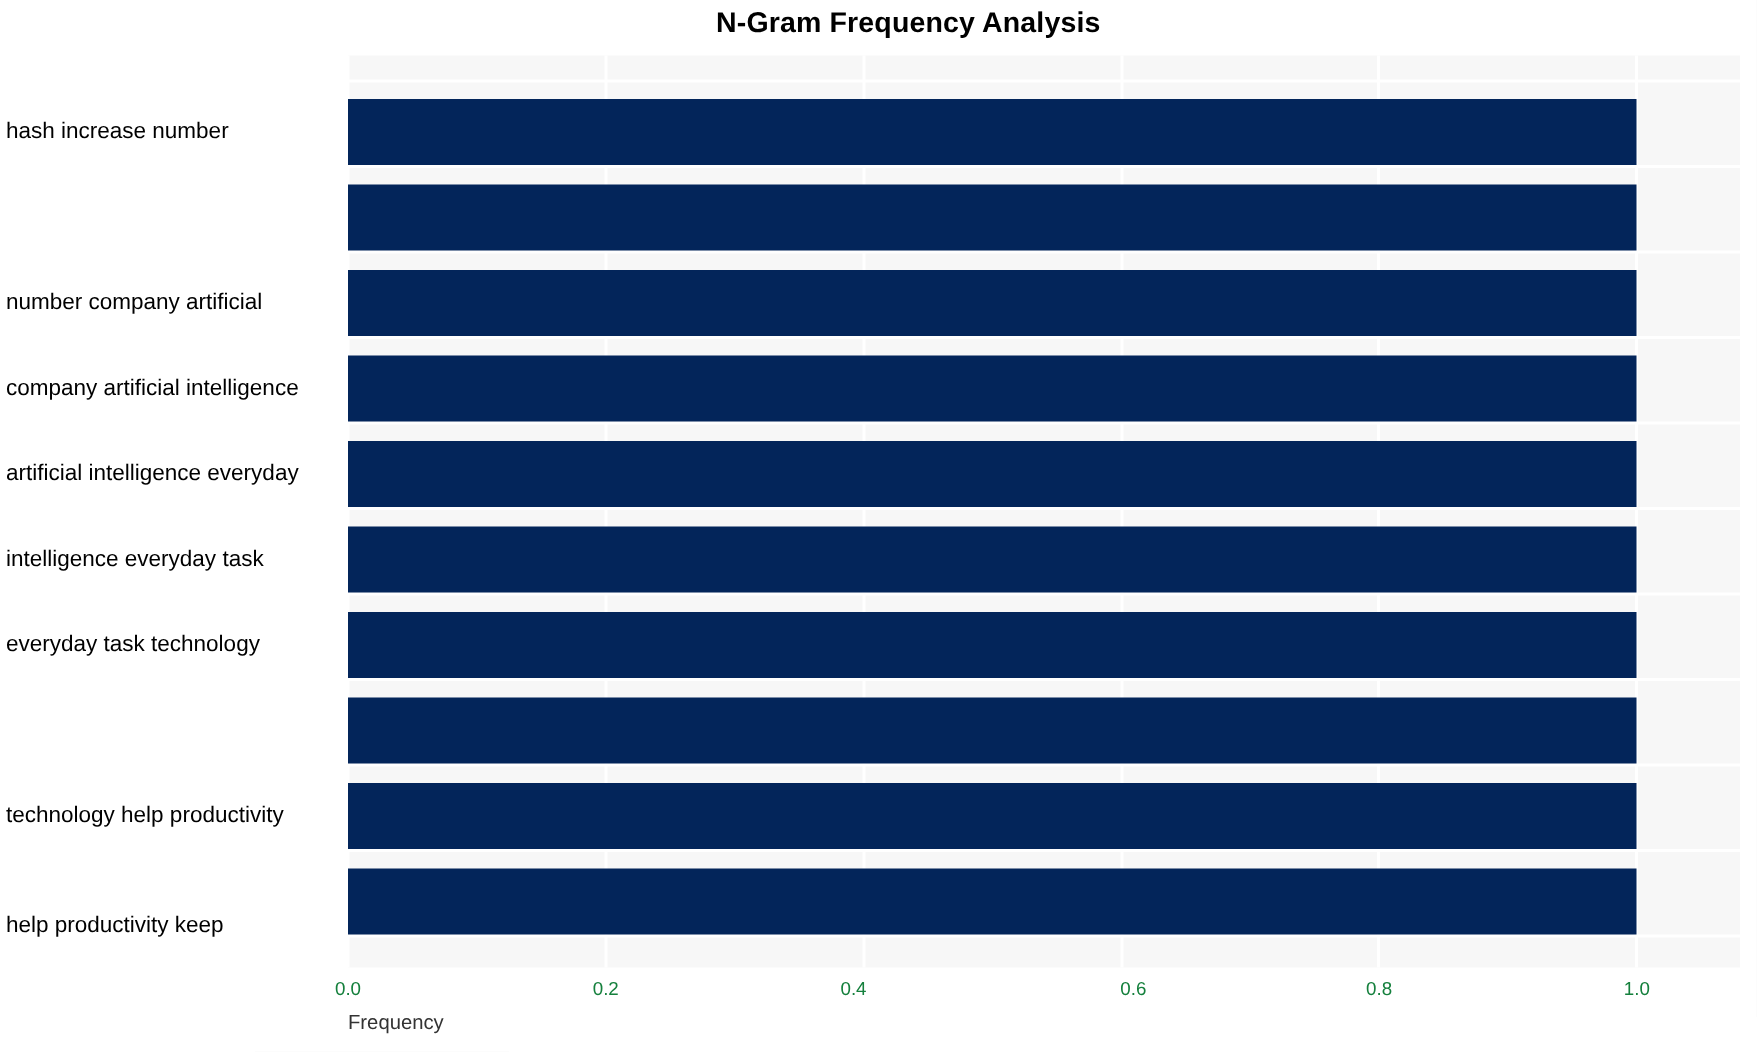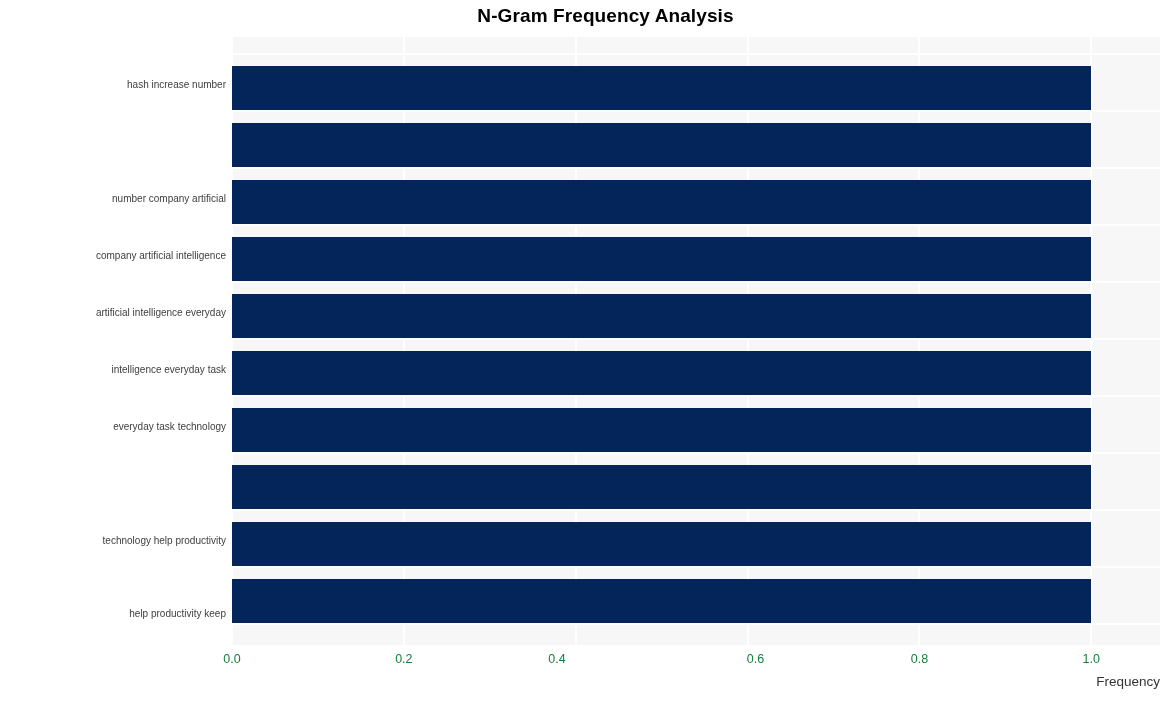--- a/index.html
+++ b/index.html
@@ -68,23 +68,22 @@
     left: 0;
     height: 44px;
     background: #03255a;
   }
 
   
   .ytick {
     position: absolute;
     right: 0;
     width: 222px;
-    text-align: right;
-    font-size: 10px;
-    color: #404040;
+    font-size: 15px;
+    color: #000000;
     white-space: nowrap;
   }
   #y-axis {
     position: absolute;
     left: 0;
     top: 37px;
     width: 226px;
     height: 608px;
   }
 
@@ -102,21 +101,21 @@
     transform: translateX(-50%);
     font-size: 12.5px;
     color: #15803d;
     white-space: nowrap;
   }
   #x-axis-label {
     position: absolute;
     left: 232px;
     top: 674px;
     width: 928px;
-    text-align: right;
+    text-align: left;
     font-size: 13.5px;
     color: #333333;
   }
 </style>
 </head>
 <body>
 
 <div id="figure">
 
   <div id="chart-title">N-Gram Frequency Analysis</div>
@@ -158,21 +157,21 @@
       <div class="bar" title="intelligence everyday task: 1" style="top: 314px; width: 859.259px; background: rgb(3, 37, 90);"></div>
       <div class="bar" title="everyday task technology: 1" style="top: 371px; width: 859.259px; background: rgb(3, 37, 90);"></div>
       <div class="bar" title="task technology help: 1" style="top: 428px; width: 859.259px; background: rgb(3, 37, 90);"></div>
       <div class="bar" title="technology help productivity: 1" style="top: 485px; width: 859.259px; background: rgb(3, 37, 90);"></div>
       <div class="bar" title="help productivity keep: 1" style="top: 542px; width: 859.259px; background: rgb(3, 37, 90);"></div>
     </div>
 
   <div id="x-axis">
       <div class="xtick" style="left: 0px;">0.0</div>
       <div class="xtick" style="left: 171.852px;">0.2</div>
-      <div class="xtick" style="left: 325px;">0.4</div>
+      <div class="xtick" style="left: 337px;">0.4</div>
       <div class="xtick" style="left: 515.556px; padding-left: 16px;">0.6</div>
       <div class="xtick" style="left: 687.407px;">0.8</div>
       <div class="xtick" style="left: 859.259px;">1.0</div>
     </div>
 
   <div id="x-axis-label">Frequency</div>
 
 </div>
 
 </body></html>

